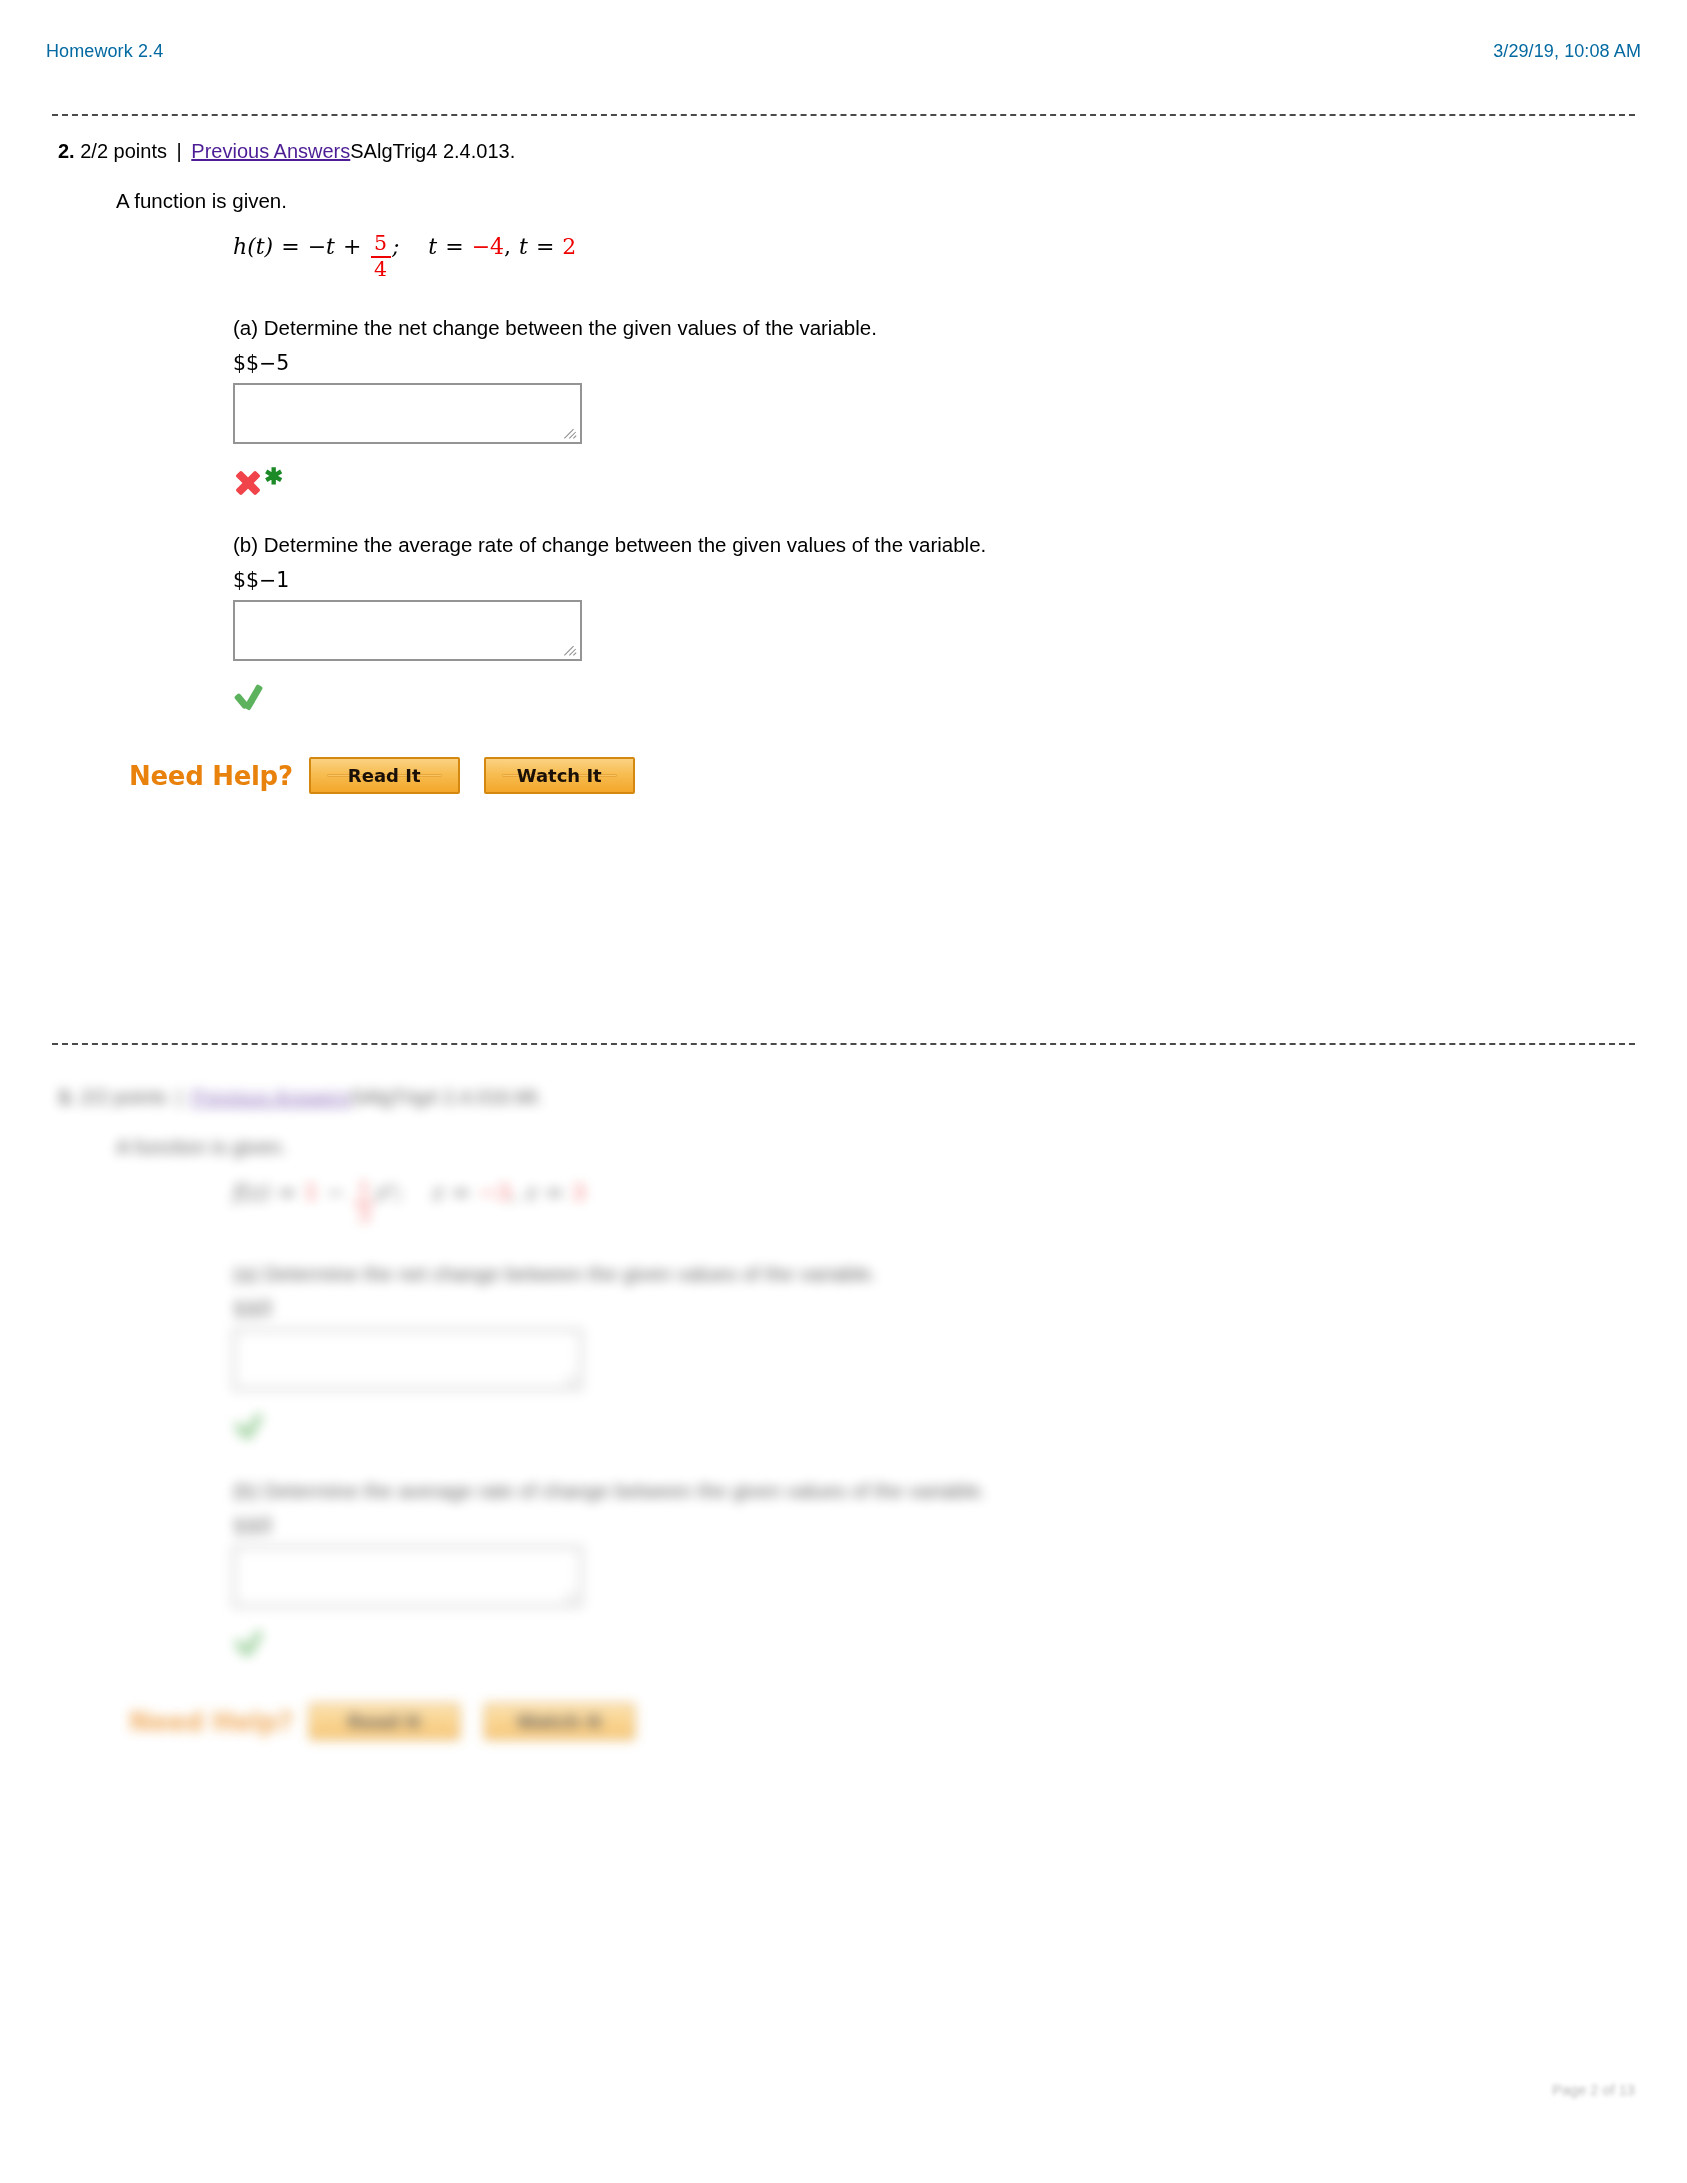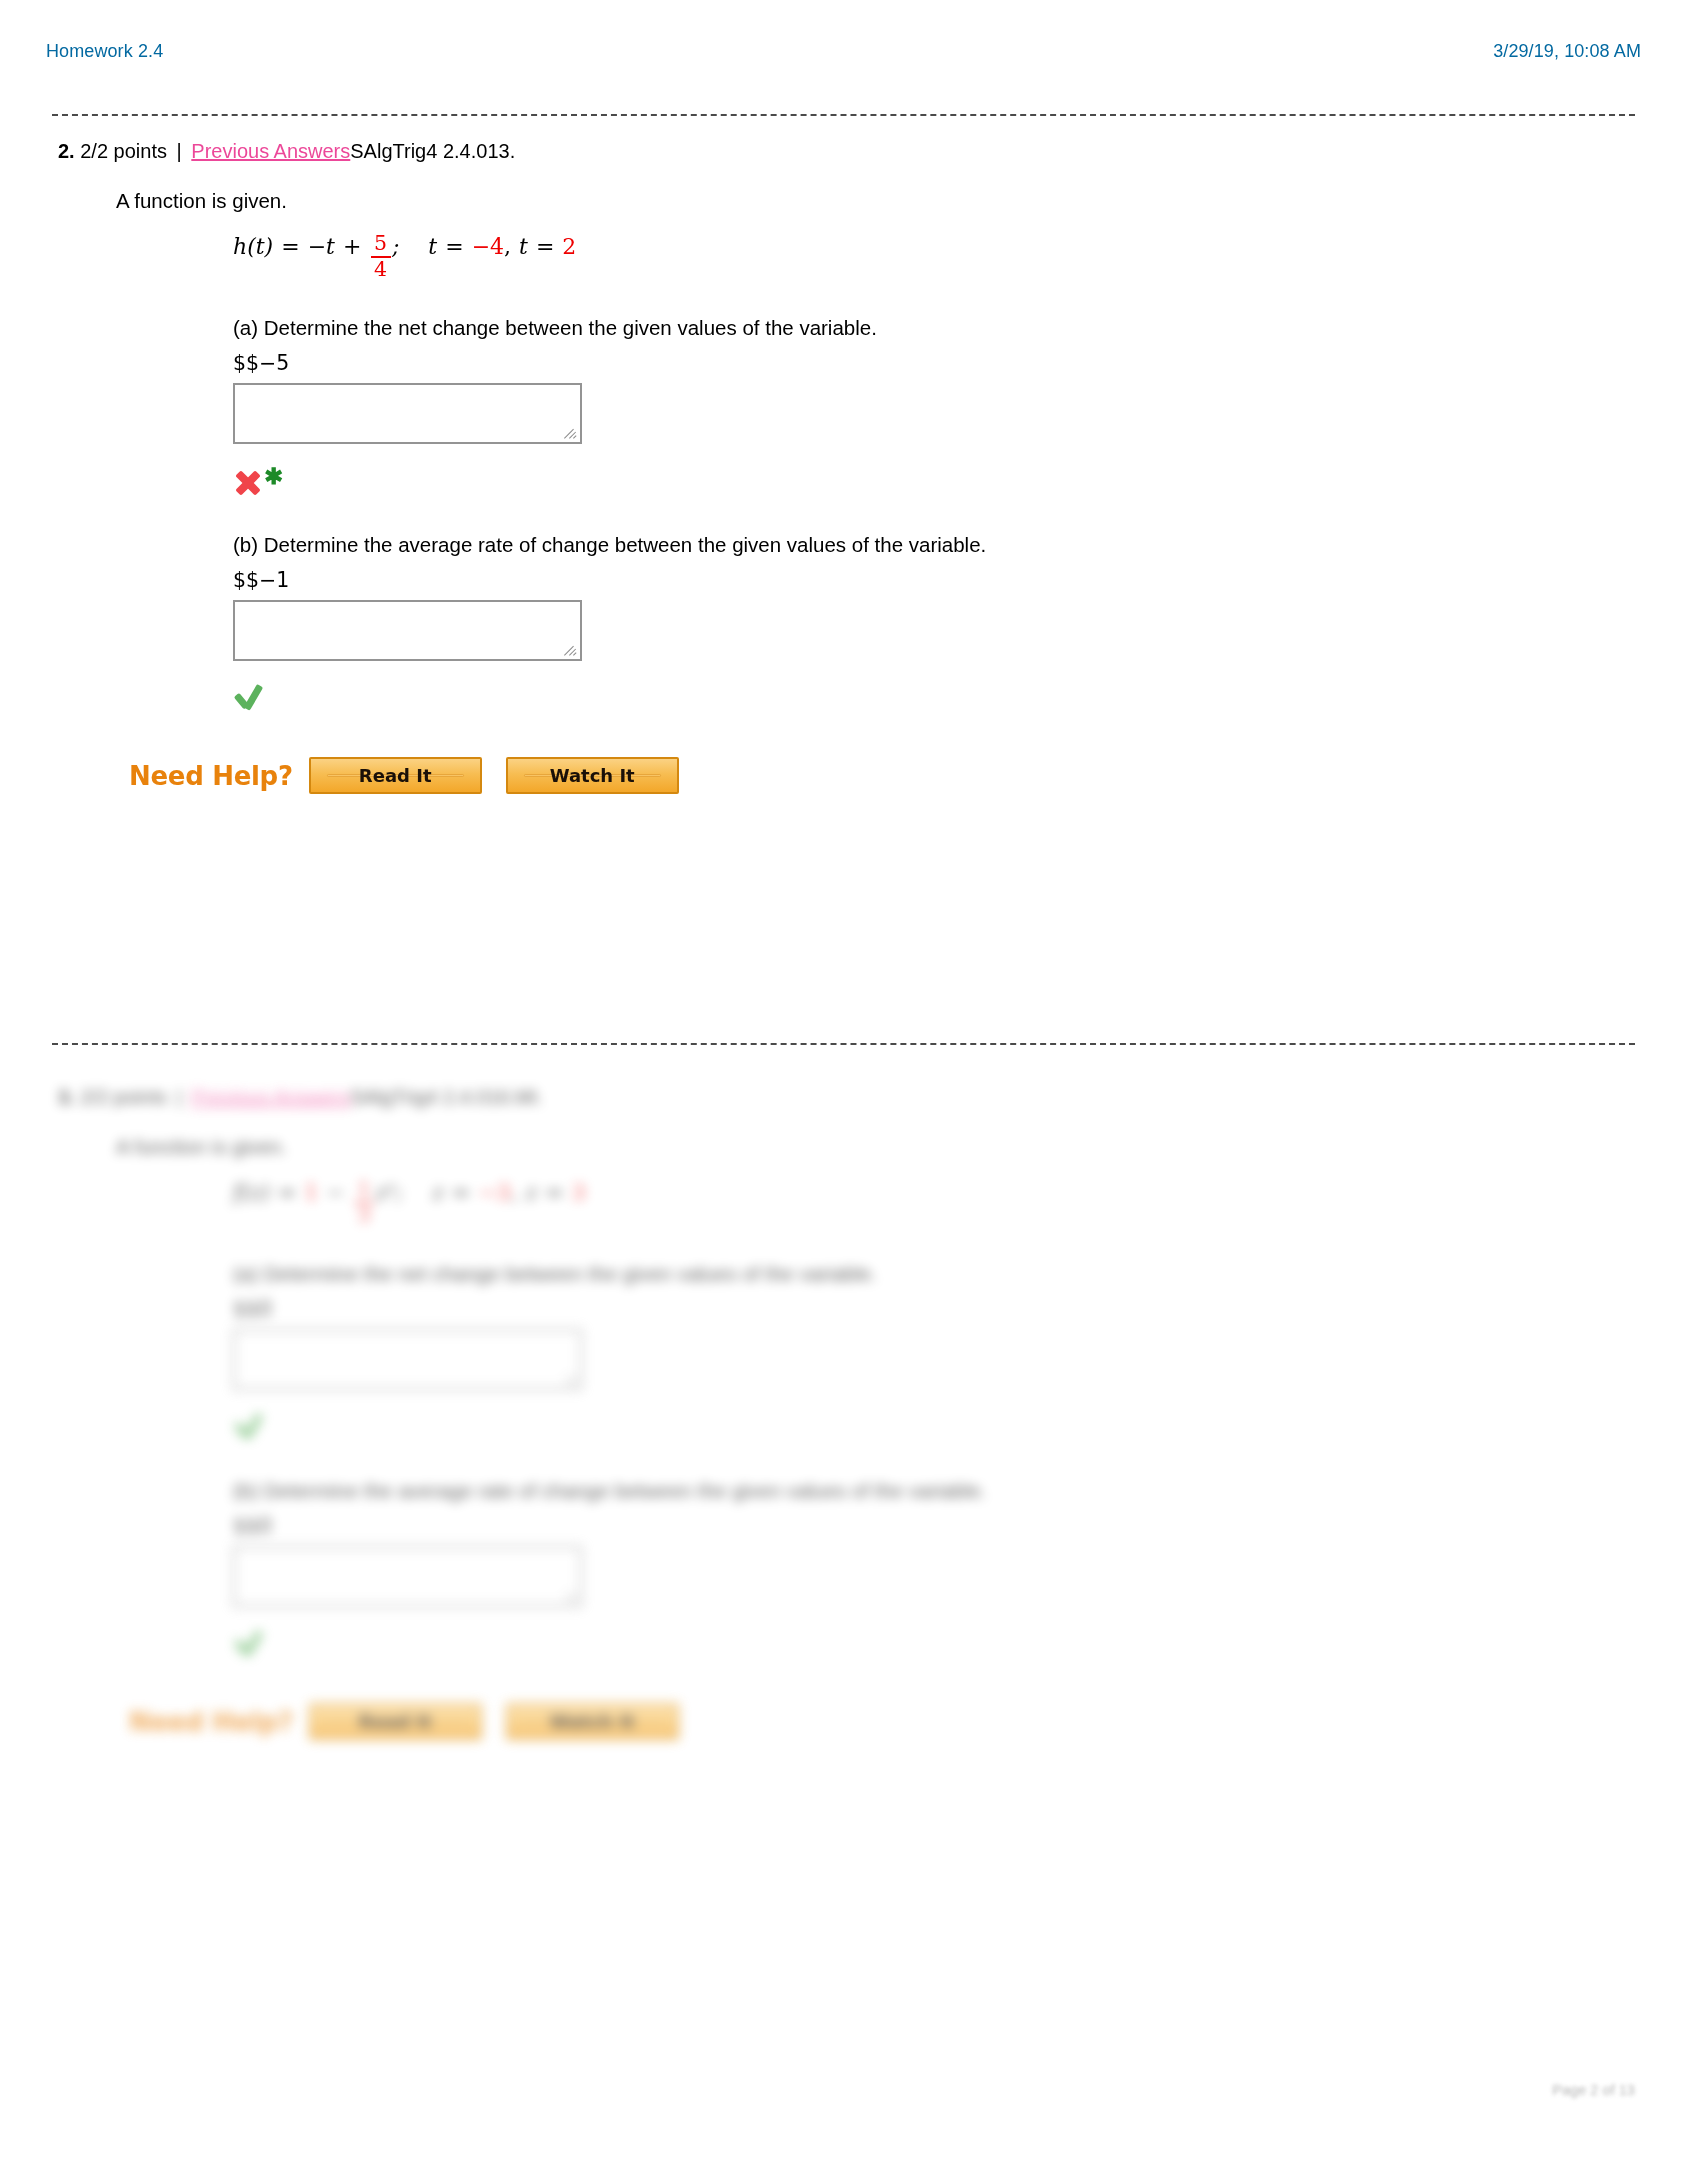--- a/index.html
+++ b/index.html
@@ -57,21 +57,21 @@
     font-size: 20px;
     line-height: 1.25;
     white-space: nowrap;
   }
   .q-number {
     font-weight: bold;
   }
   .q-points { }
   .q-pipe { padding: 0 4px; }
   .q-prev-answers {
-    color: #ec4899;
+    color: #4c1d95;
     text-decoration: underline;
   }
   .q-code { }
 
   .q-prompt {
     margin-left: 116px;
     margin-top: 25px;
     font-size: 20.5px;
   }
 
@@ -211,21 +211,21 @@
   .need-help-label {
     color: #e8820c;
     font-weight: bold;
     font-size: 26px;
     letter-spacing: -0.3px;
     font-family: "DejaVu Sans", sans-serif;
     text-align: center;
   }
   .help-btn {
     margin-left: 24px;
-    width: 173px;
+    width: 151px;
     height: 37px;
     border: 2px solid #d4880f;
     background: linear-gradient(180deg, #fbd283 0%, #f7bd52 45%, #f3a72a 100%);
     border-radius: 2px;
     box-sizing: border-box;
     display: flex;
     align-items: center;
     justify-content: center;
     padding: 16px;
   }

